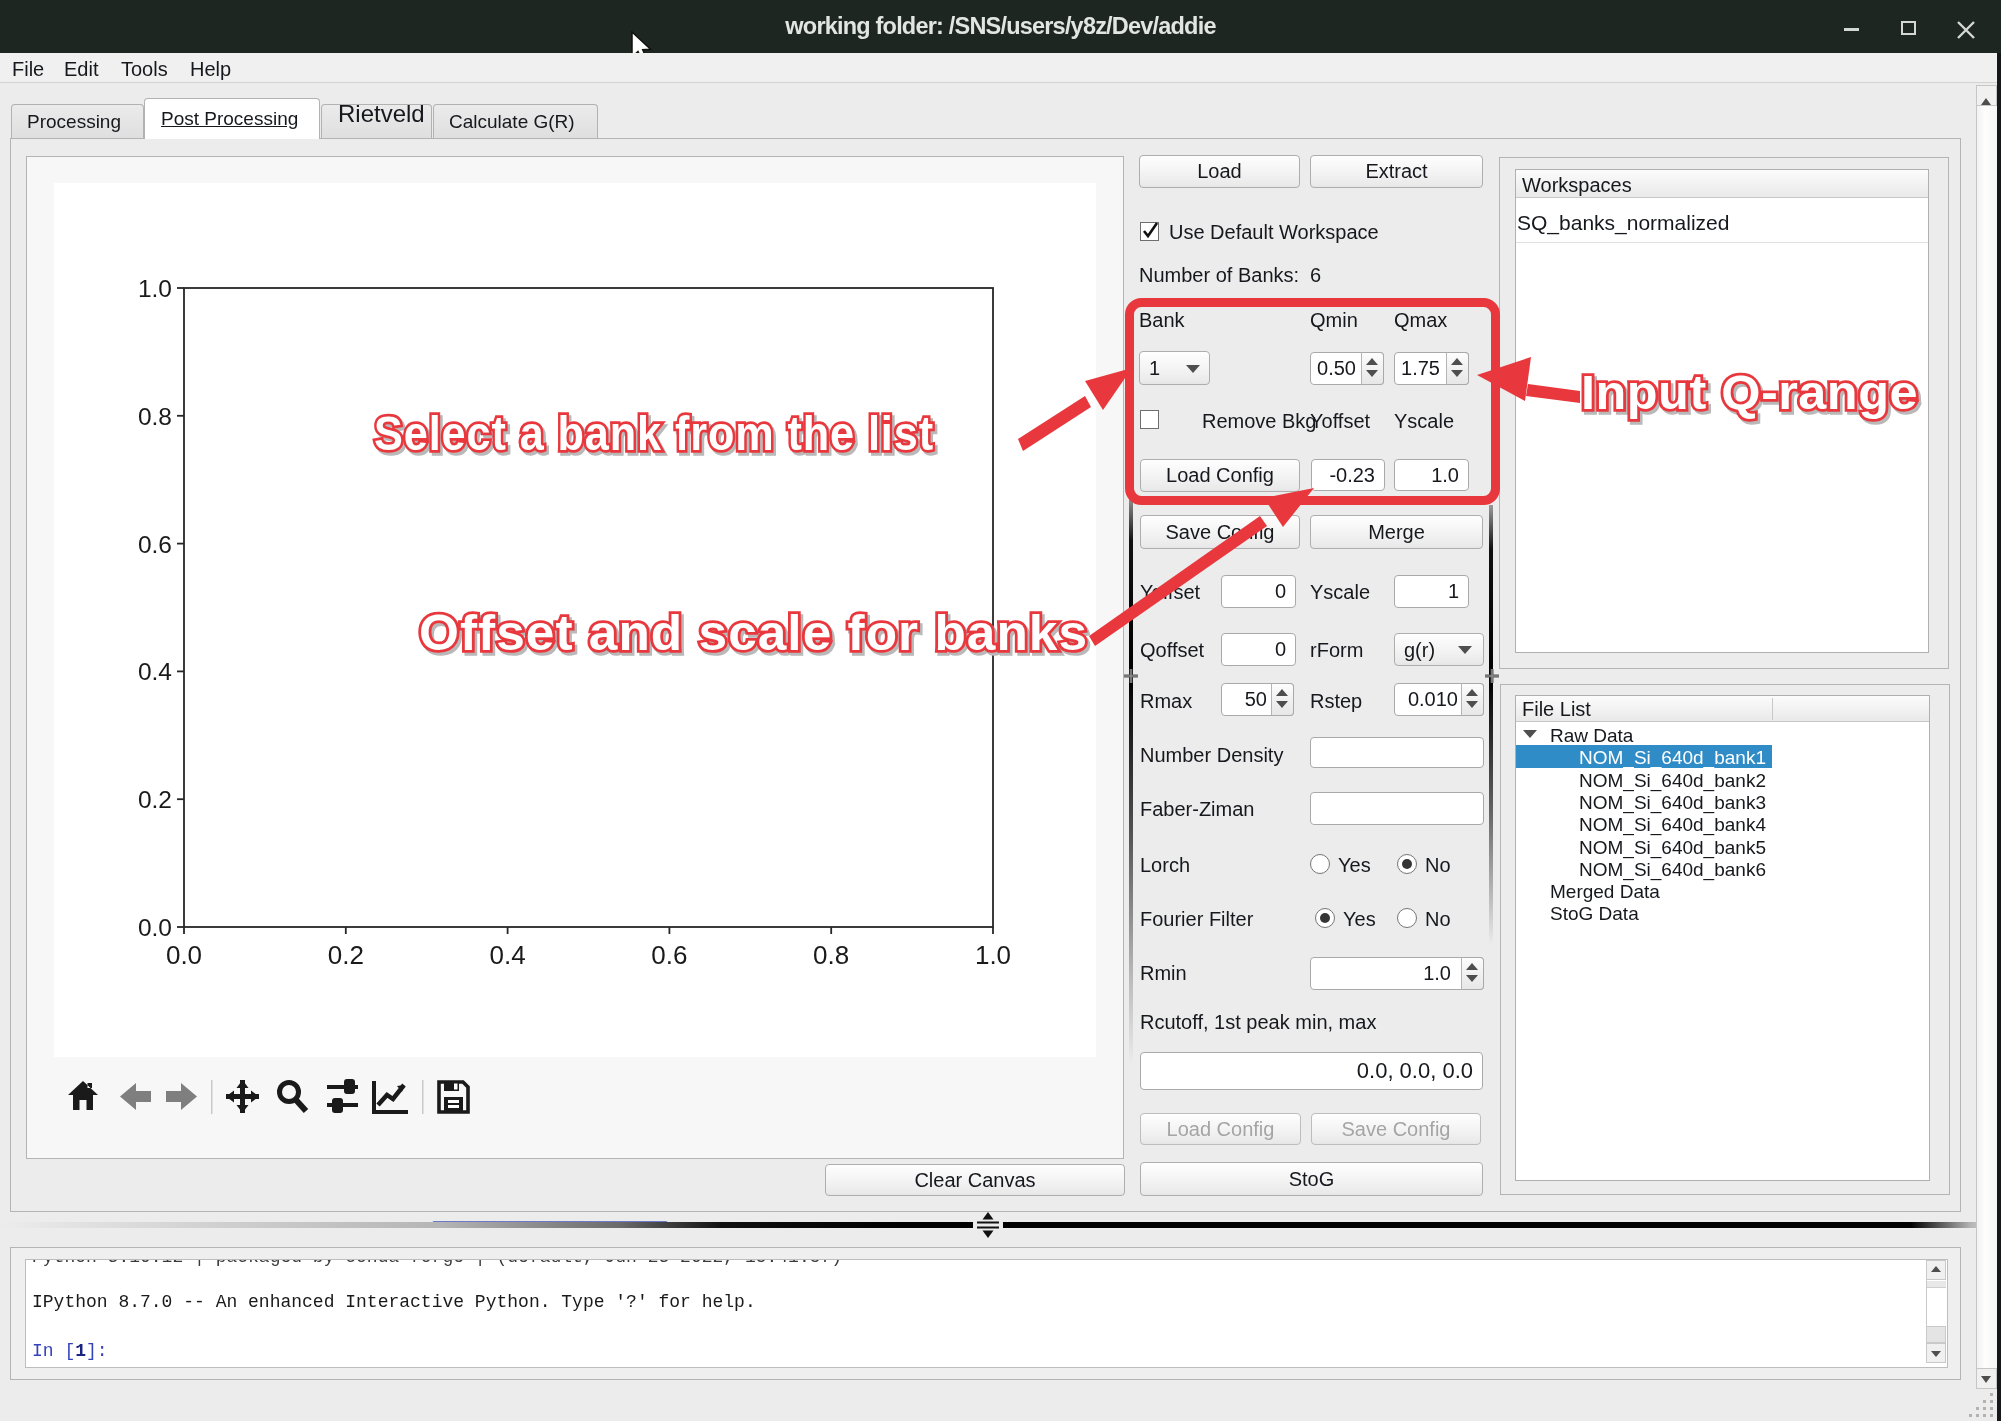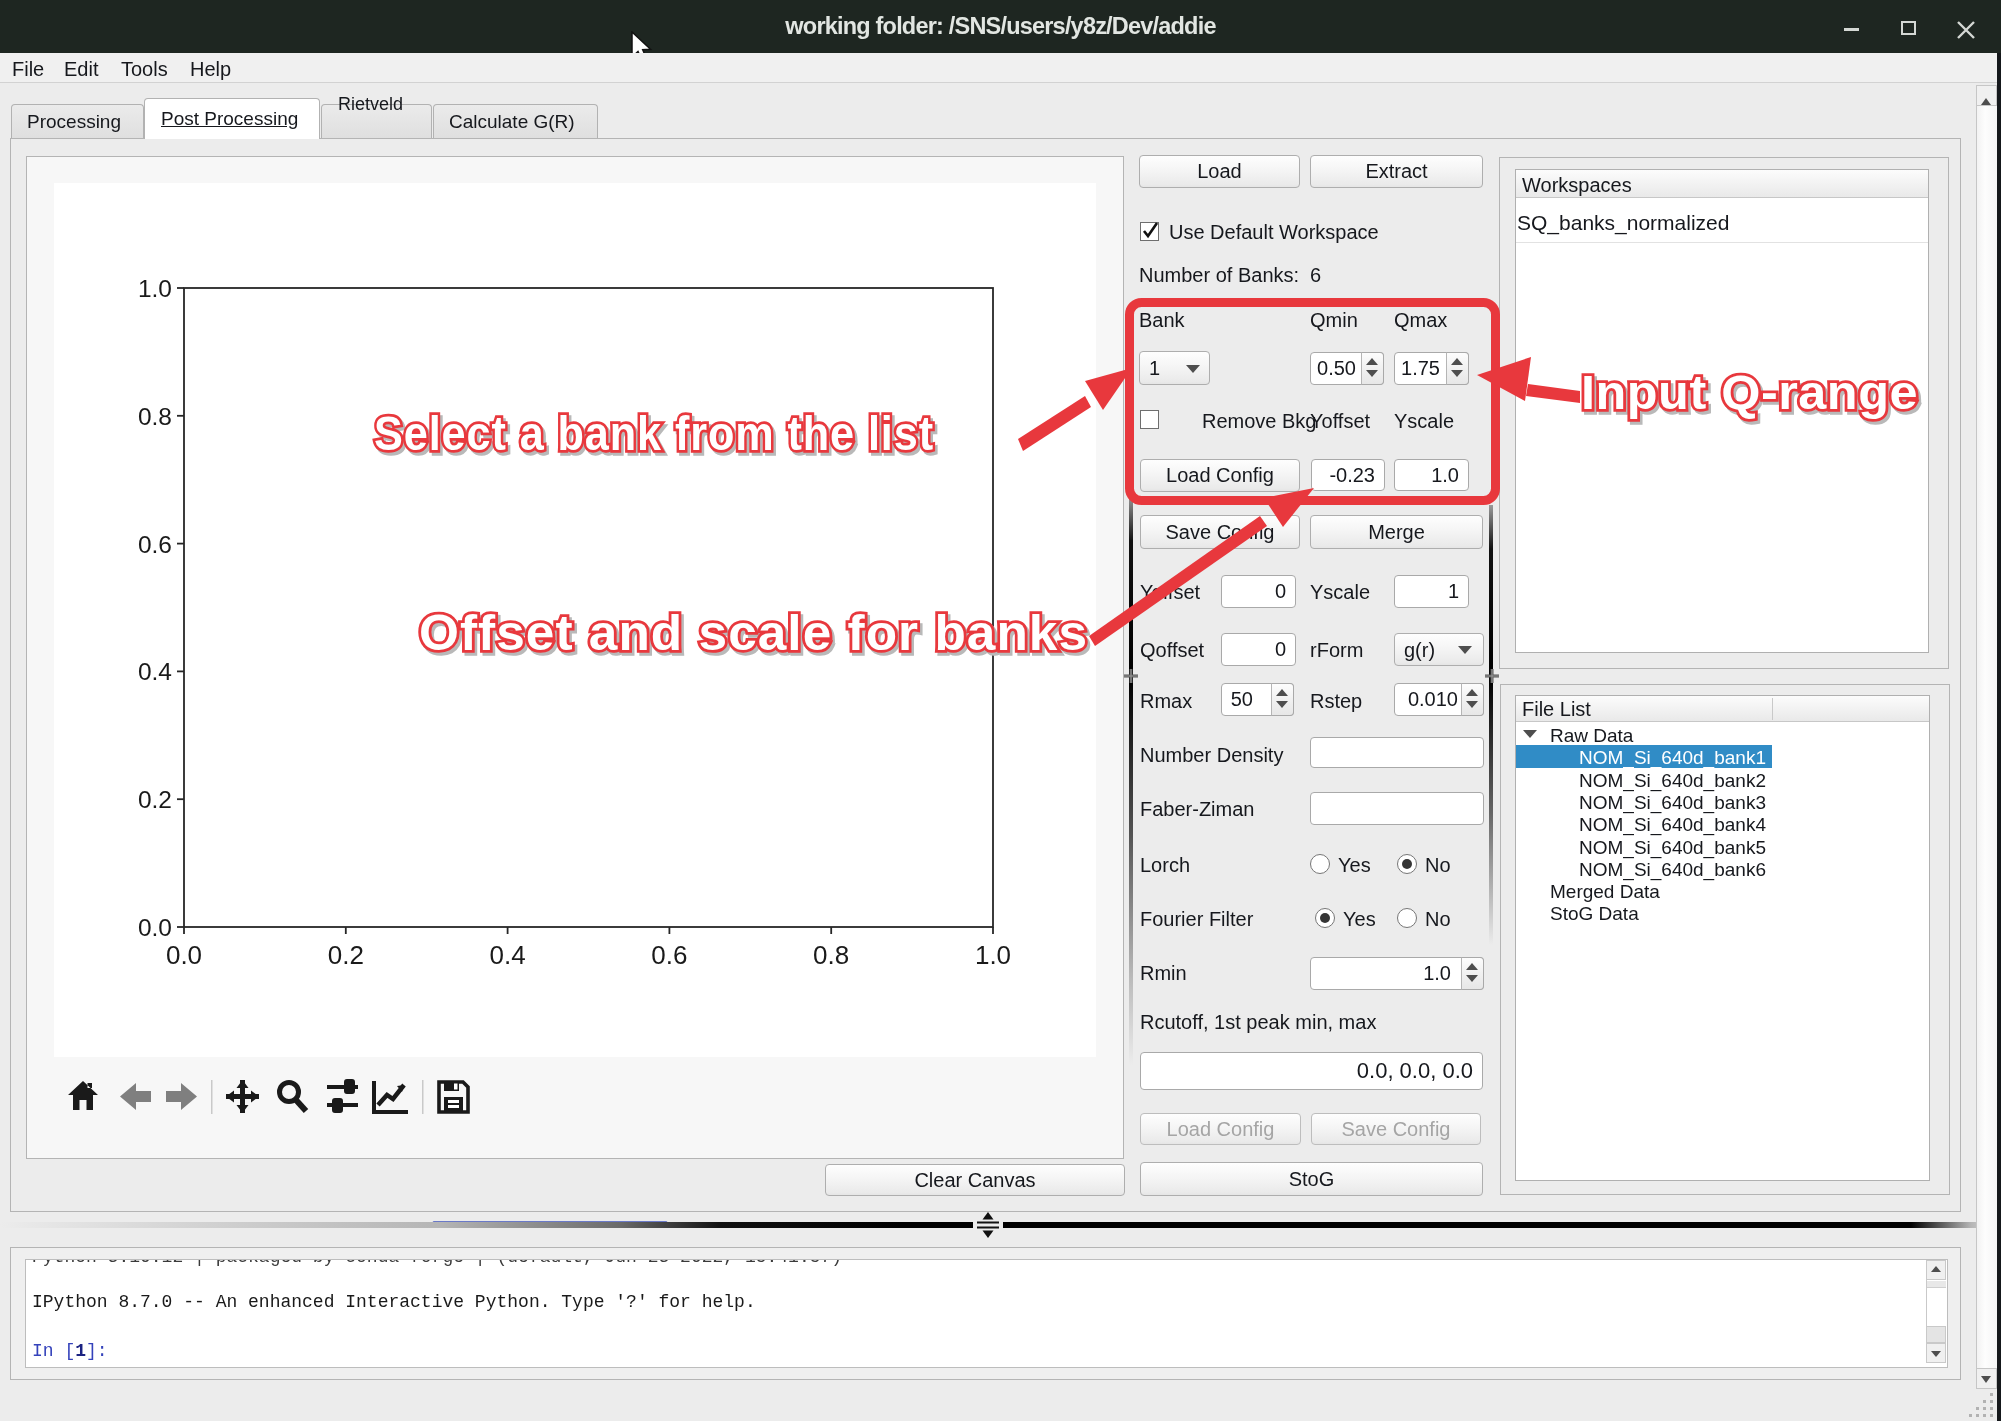--- a/index.html
+++ b/index.html
@@ -49,21 +49,21 @@
 <div class="abs" style="left:11px;top:104px;width:133px;height:34px;background:linear-gradient(#ebebeb,#dfdfdf);border:1px solid #b2b2b2;border-bottom:none;border-radius:4px 4px 0 0;"></div>
 <div class="abs" style="left:321px;top:104px;width:111px;height:34px;background:linear-gradient(#ebebeb,#dfdfdf);border:1px solid #b2b2b2;border-bottom:none;border-radius:4px 4px 0 0;"></div>
 <div class="abs" style="left:433px;top:104px;width:165px;height:34px;background:linear-gradient(#ebebeb,#dfdfdf);border:1px solid #b2b2b2;border-bottom:none;border-radius:4px 4px 0 0;"></div>
 
 <div class="pane" style="left:10px;top:138px;width:1951px;height:1074px;"></div>
 
 <div class="abs" style="left:144px;top:98px;width:176px;height:41px;background:#fff;border:1px solid #b2b2b2;border-bottom:none;border-radius:4px 4px 0 0;"></div>
 <div class="abs" style="left:145px;top:136px;width:174px;height:3px;background:#fff;"></div>
 <div class="lb" style="left:27px;top:111px;font-size:19px;">Processing</div>
 <div class="lb" style="left:161px;top:108px;font-size:19px;text-decoration:underline;">Post Processing</div>
-<div class="lb" style="left:338px;top:94px;font-size:18px;">Rietveld</div>
+<div class="lb" style="left:338px;top:100px;font-size:24px;">Rietveld</div>
 <div class="lb" style="left:449px;top:111px;font-size:19px;">Calculate G(R)</div>
 
 <div class="pane" style="left:26px;top:156px;width:1098px;height:1003px;background:#f7f7f7;"></div>
 <div class="abs" style="left:54px;top:183px;width:1042px;height:874px;background:#fff;"></div>
 
 <svg class="abs" style="left:54px;top:183px;" width="1042" height="874" id="axes">
       <rect x="130" y="105" width="809" height="639" fill="#fff" stroke="#262626" stroke-width="1.8"></rect>
       <line x1="130" y1="744" x2="130" y2="751" stroke="#262626" stroke-width="1.8"></line>
       <text x="130" y="781" text-anchor="middle" font-family="Liberation Sans,sans-serif" font-size="26" fill="#1a1a1a">0.0</text>
       <line x1="130" y1="744" x2="123" y2="744" stroke="#262626" stroke-width="1.8"></line>
@@ -168,21 +168,21 @@
 <div class="field" style="left:1394px;top:575px;width:75px;height:33px;">1</div>
 
 <div class="lb" style="left:1140px;top:639px;">Qoffset</div>
 <div class="field" style="left:1221px;top:633px;width:75px;height:33px;">0</div>
 <div class="lb" style="left:1310px;top:639px;">rForm</div>
 <div class="btn" style="left:1394px;top:633px;width:90px;height:33px;"></div>
 <div class="lb" style="left:1404px;top:639px;">g(r)</div>
 <div class="abs" style="left:1458px;top:646px;width:0;height:0;border-left:7px solid transparent;border-right:7px solid transparent;border-top:8px solid #4e4e4e;"></div>
 
 <div class="lb" style="left:1140px;top:690px;">Rmax</div>
-<div class="field" style="left:1221px;top:683px;width:73px;height:33px;padding-right:40px;text-align:center;">50</div>
+<div class="field" style="left:1221px;top:683px;width:73px;height:33px;padding-right:26px;text-align:center;">50</div>
 <div class="spinbtns" style="left:1271px;top:683px;width:23px;height:33px;"></div>
 <div class="tri-up" style="left:1276px;top:689px;"></div>
 <div class="tri-dn" style="left:1276px;top:701px;"></div>
 <div class="lb" style="left:1310px;top:690px;">Rstep</div>
 <div class="field" style="left:1394px;top:683px;width:90px;height:33px;padding-right:25px;">0.010</div>
 <div class="spinbtns" style="left:1461px;top:683px;width:23px;height:33px;"></div>
 <div class="tri-up" style="left:1466px;top:689px;"></div>
 <div class="tri-dn" style="left:1466px;top:701px;"></div>
 
 <div class="lb" style="left:1140px;top:744px;">Number Density</div>

